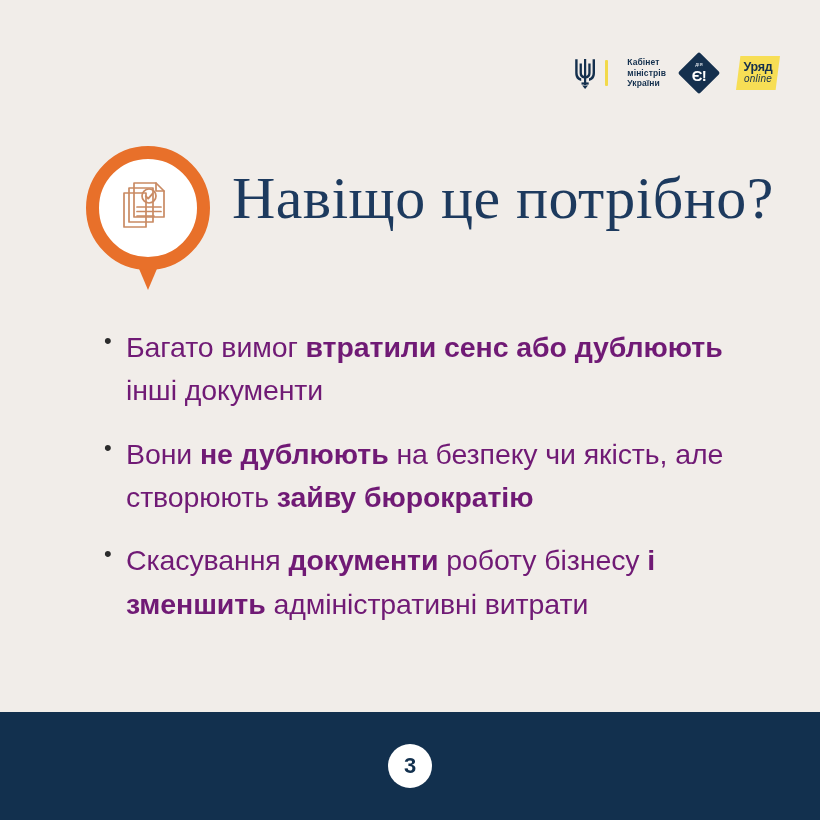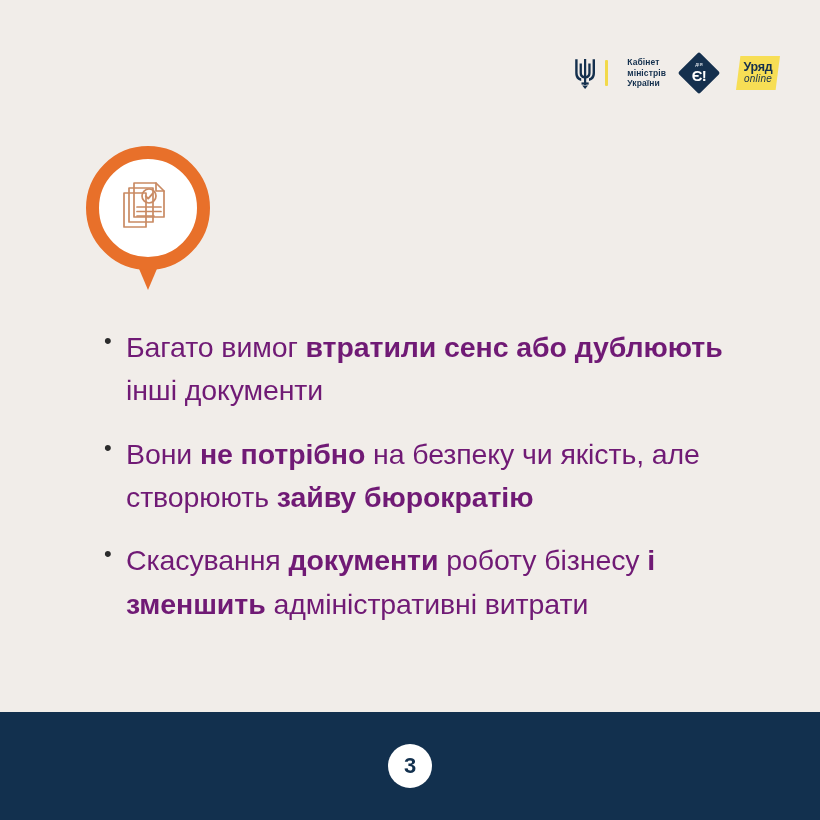--- a/index.html
+++ b/index.html
@@ -305,31 +305,32 @@
           <circle cx="30" cy="19" r="7"></circle>
           <path d="M26.8 19.2 l2.4 2.4 l4.4 -5.0" stroke-width="1.9"></path>
           <path d="M18 30 h24"></path>
           <path d="M18 34.5 h24"></path>
           <path d="M18 39 h17"></path>
         </g>
       </svg>
     </span>
   </div>
 
+  <div class="heading">Навіщо це потрібно?</div>
 
   <div class="bullets">
 
     <div class="bullet">
       <span class="bullet-dot">•</span>
       <span class="bullet-text"><span> Багато вимог </span><b>втратили сенс або дублюють</b><span> інші документи</span></span>
     </div>
 
     <div class="bullet">
       <span class="bullet-dot">•</span>
-      <span class="bullet-text"><span> Вони </span><b>не потрібно</b><span> на безпеку чи якість, але створюють </span><b>зайву бюрократію</b></span>
+      <span class="bullet-text"><span> Вони </span><b>не дублюють</b><span> на безпеку чи якість, але створюють </span><b>зайву бюрократію</b></span>
     </div>
 
     <div class="bullet">
       <span class="bullet-dot">•</span>
       <span class="bullet-text"><span> Скасування </span><b>документи</b><span> роботу бізнесу </span><b>і зменшить</b><span> адміністративні витрати</span></span>
     </div>
 
   </div>
 
   <div class="footer">

